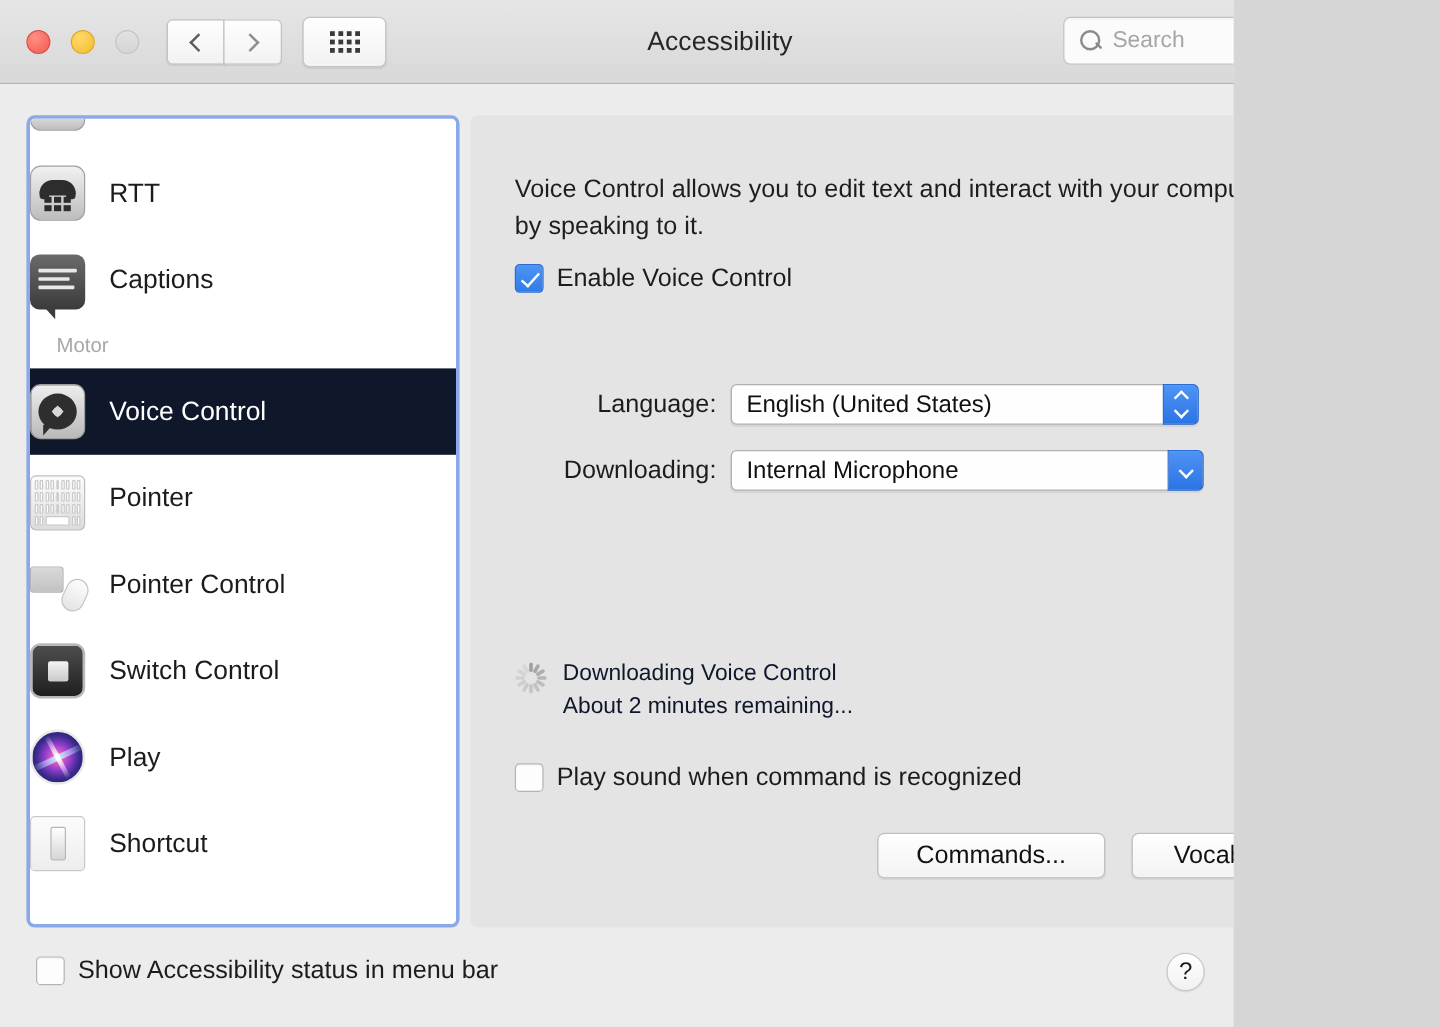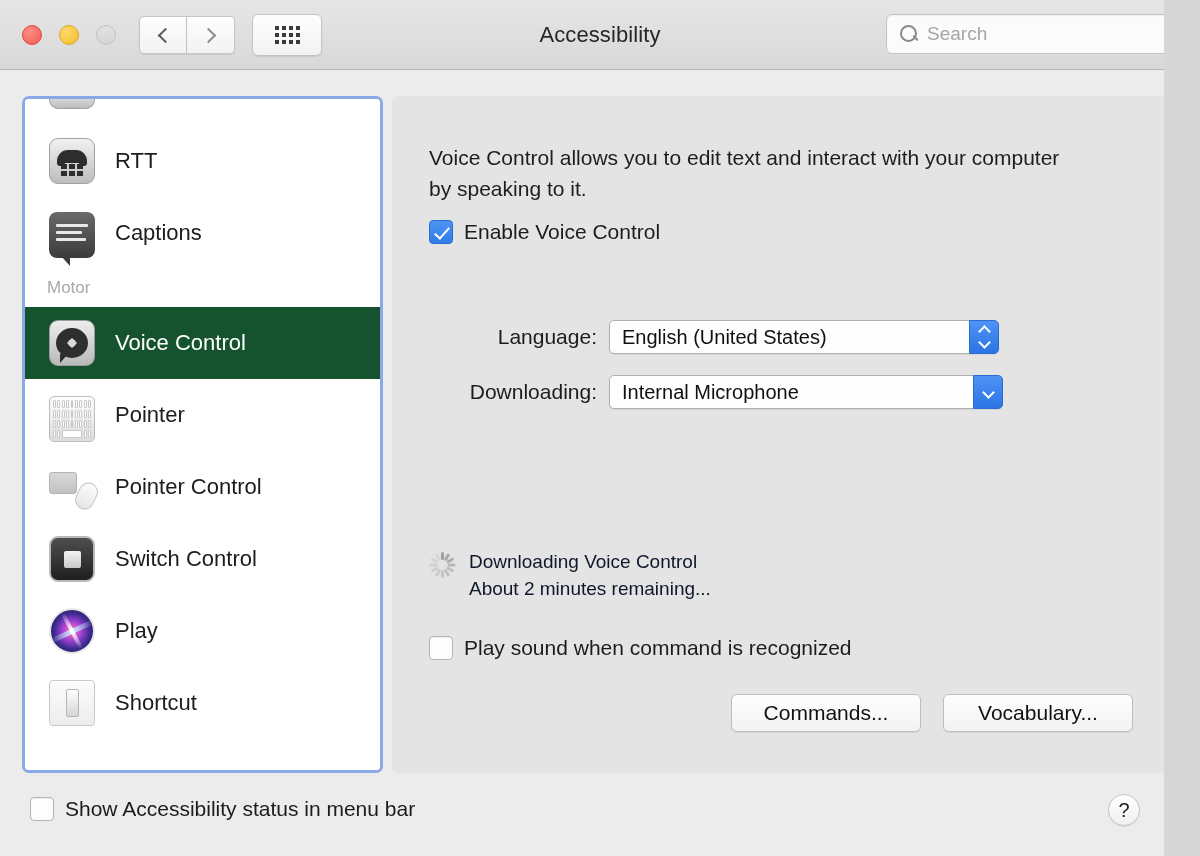--- a/index.html
+++ b/index.html
@@ -5,21 +5,21 @@
   * { box-sizing: border-box; margin: 0; padding: 0; }
   html, body {
     width: 1200px; height: 856px;
     font-family: "Liberation Sans", sans-serif;
     background: #d6d6d6;
     overflow: hidden;
     -webkit-font-smoothing: antialiased;
   }
   .window {
     position: relative;
-    width: 1164px; height: 856px;
+    width: 1028px; height: 856px;
     background: #ececec;
     overflow: hidden;
   }
 
   
   .toolbar {
     position: absolute; left: 0; top: 0;
     width: 1200px; height: 70px;
     background: linear-gradient(to bottom, #e6e6e6 0%, #d8d8d8 100%);
     border-bottom: 1px solid #b4b4b4;
@@ -94,23 +94,23 @@
     position: absolute; left: 22px; top: 96px;
     width: 361px; height: 677px;
     border: 3px solid #8ba8e8; border-radius: 7px;
     background: #ffffff;
     overflow: hidden;
   }
   .sidebar { position: relative; width: 100%; height: 100%; background: #fff; }
 
   .sb-item {
     position: relative; display: flex; align-items: center;
-    height: 72px; padding-left: 24px;
-  }
-  .sb-item.selected { background: #14532d; }
+    height: 72px; 
+  }
+  .sb-item.selected { background: #0f172a; }
   .sb-item .ic { width: 46px; height: 46px; flex: none; margin-right: 20px; position: relative; }
   .sb-item .lbl { font-size: 22px; color: #1c1c1c; }
   .sb-item.selected .lbl { color: #fff; }
 
   .sb-group {
     height: 38px; display: flex; align-items: center; padding-left: 22px;
     font-size: 17px; color: #a8a8a8;
   }
 
   

